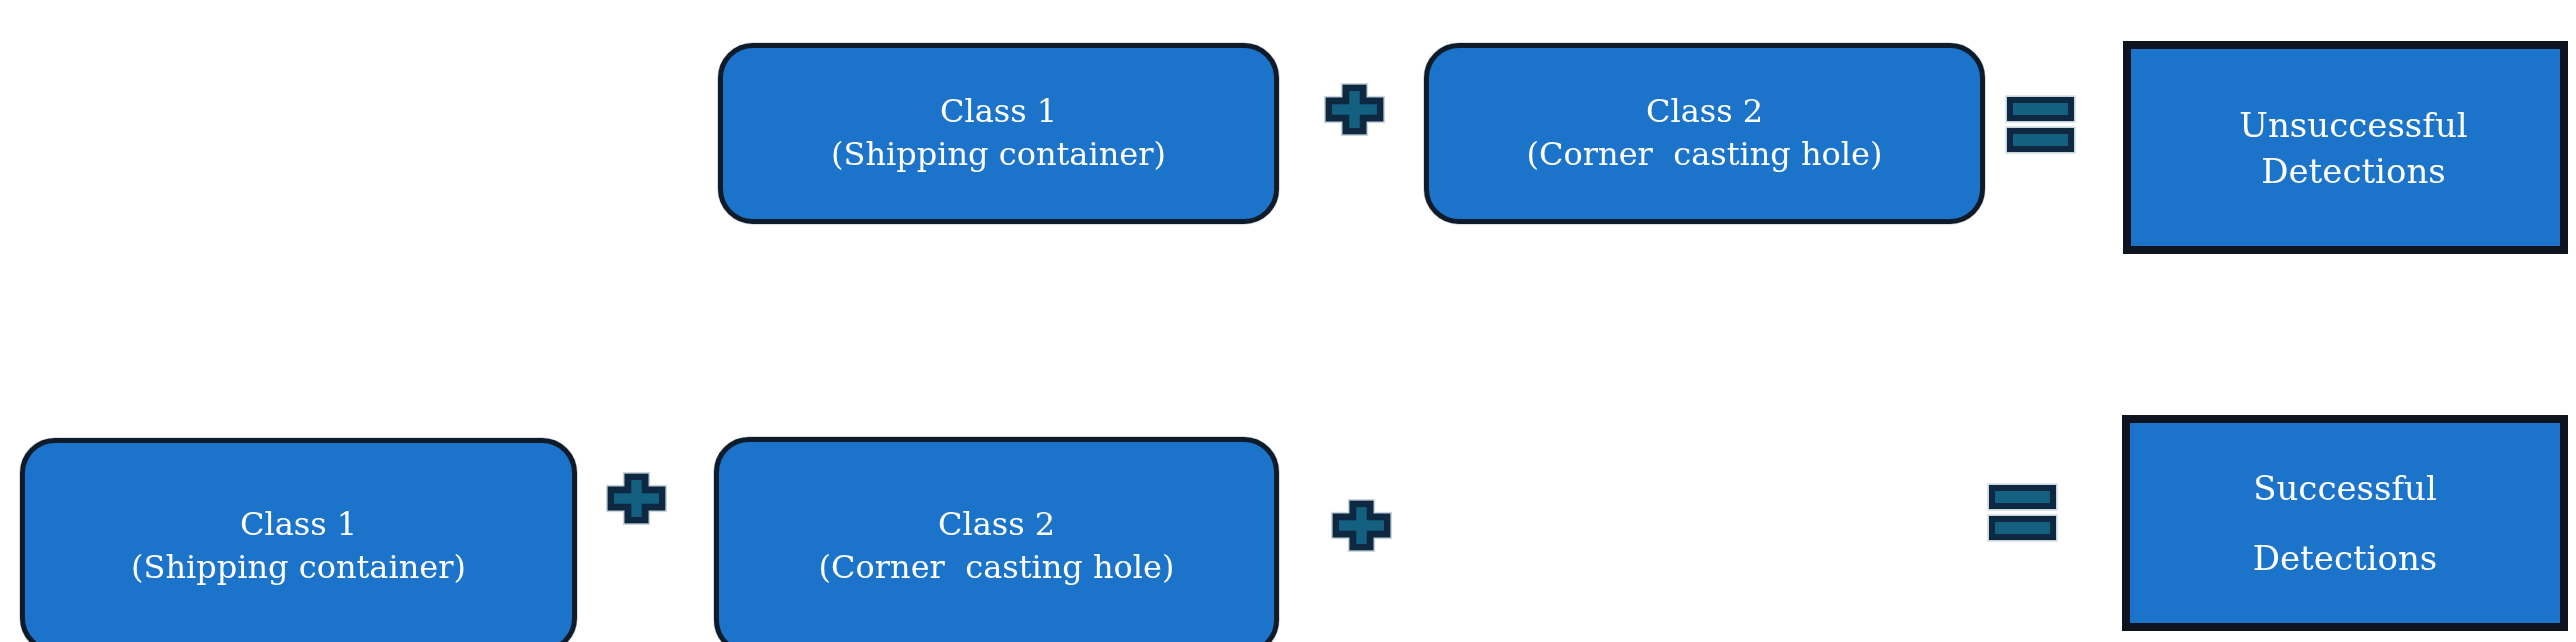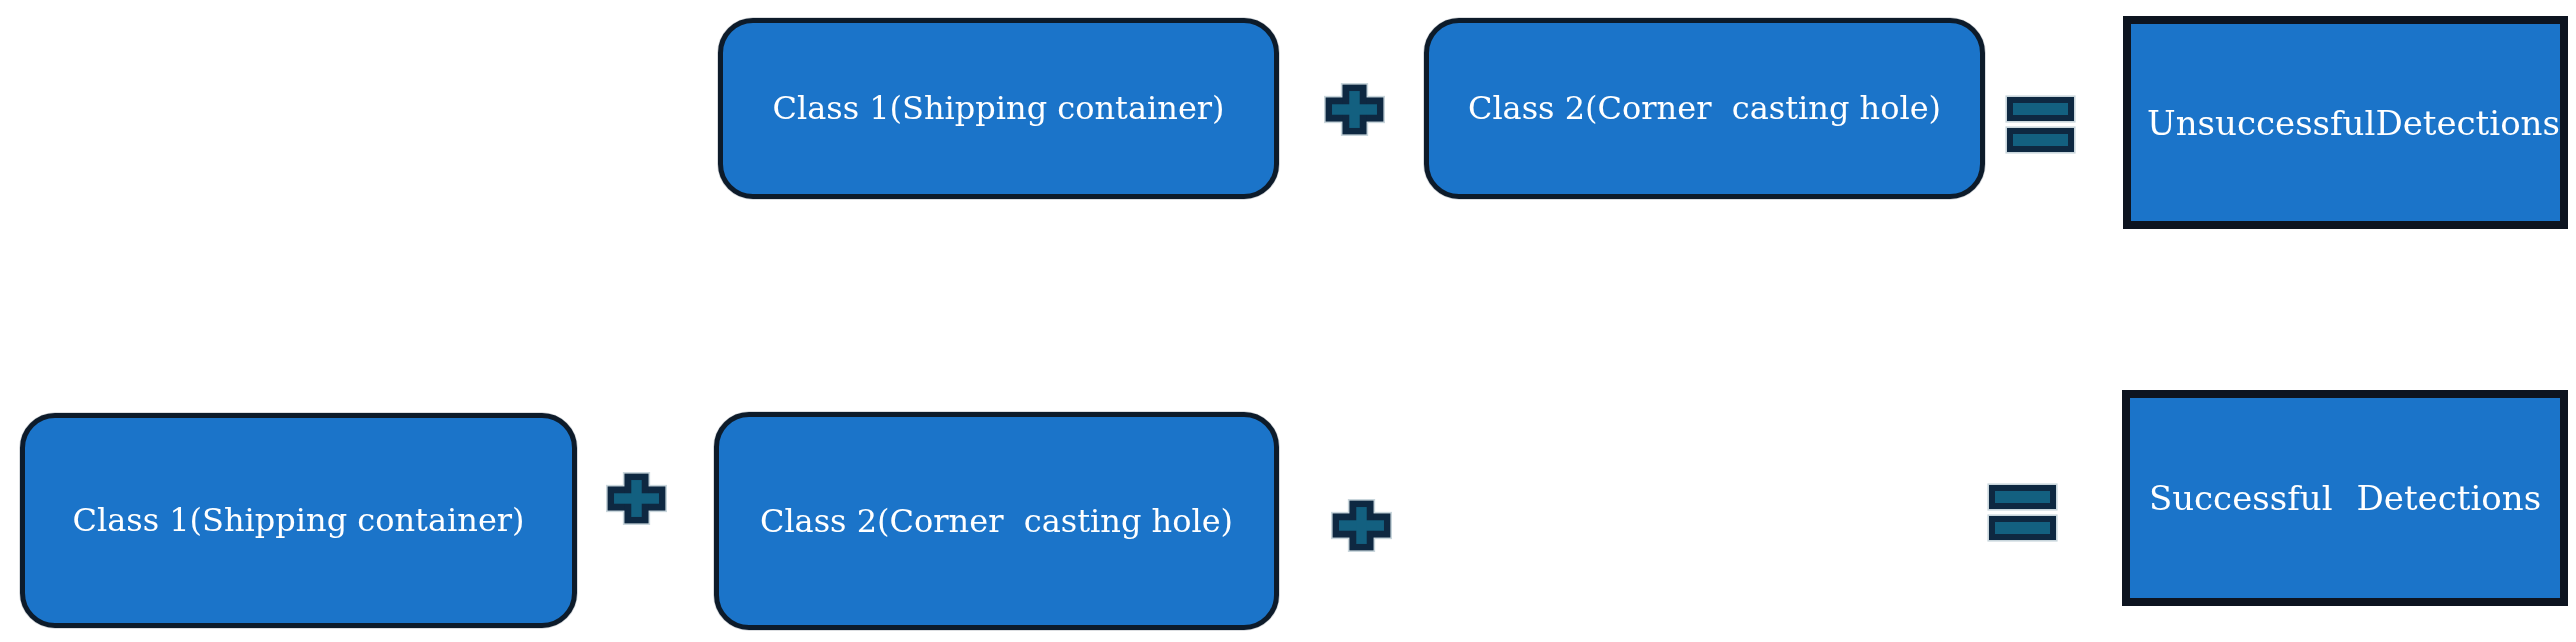--- a/index.html
+++ b/index.html
@@ -19,23 +19,25 @@
     height: 642px;
     background: #FFFFFF;
     font-family: "DejaVu Serif", "Liberation Serif", serif;
     overflow: hidden;
   }
   .node {
     position: absolute;
     background: var(--box-fill);
     color: var(--text);
     display: flex;
+    flex-direction: column;
     align-items: center;
     justify-content: center;
     text-align: center;
+    margin-top: 25px;
   }
   .node .line {
     white-space: pre;           
     font-size: 32px;
     line-height: 43px;
   }
   .rounded {
     border: 5.6px solid var(--box-border);
     border-radius: 35px;
     box-shadow: 0 0 0 0.8px rgba(120,130,140,.35);

